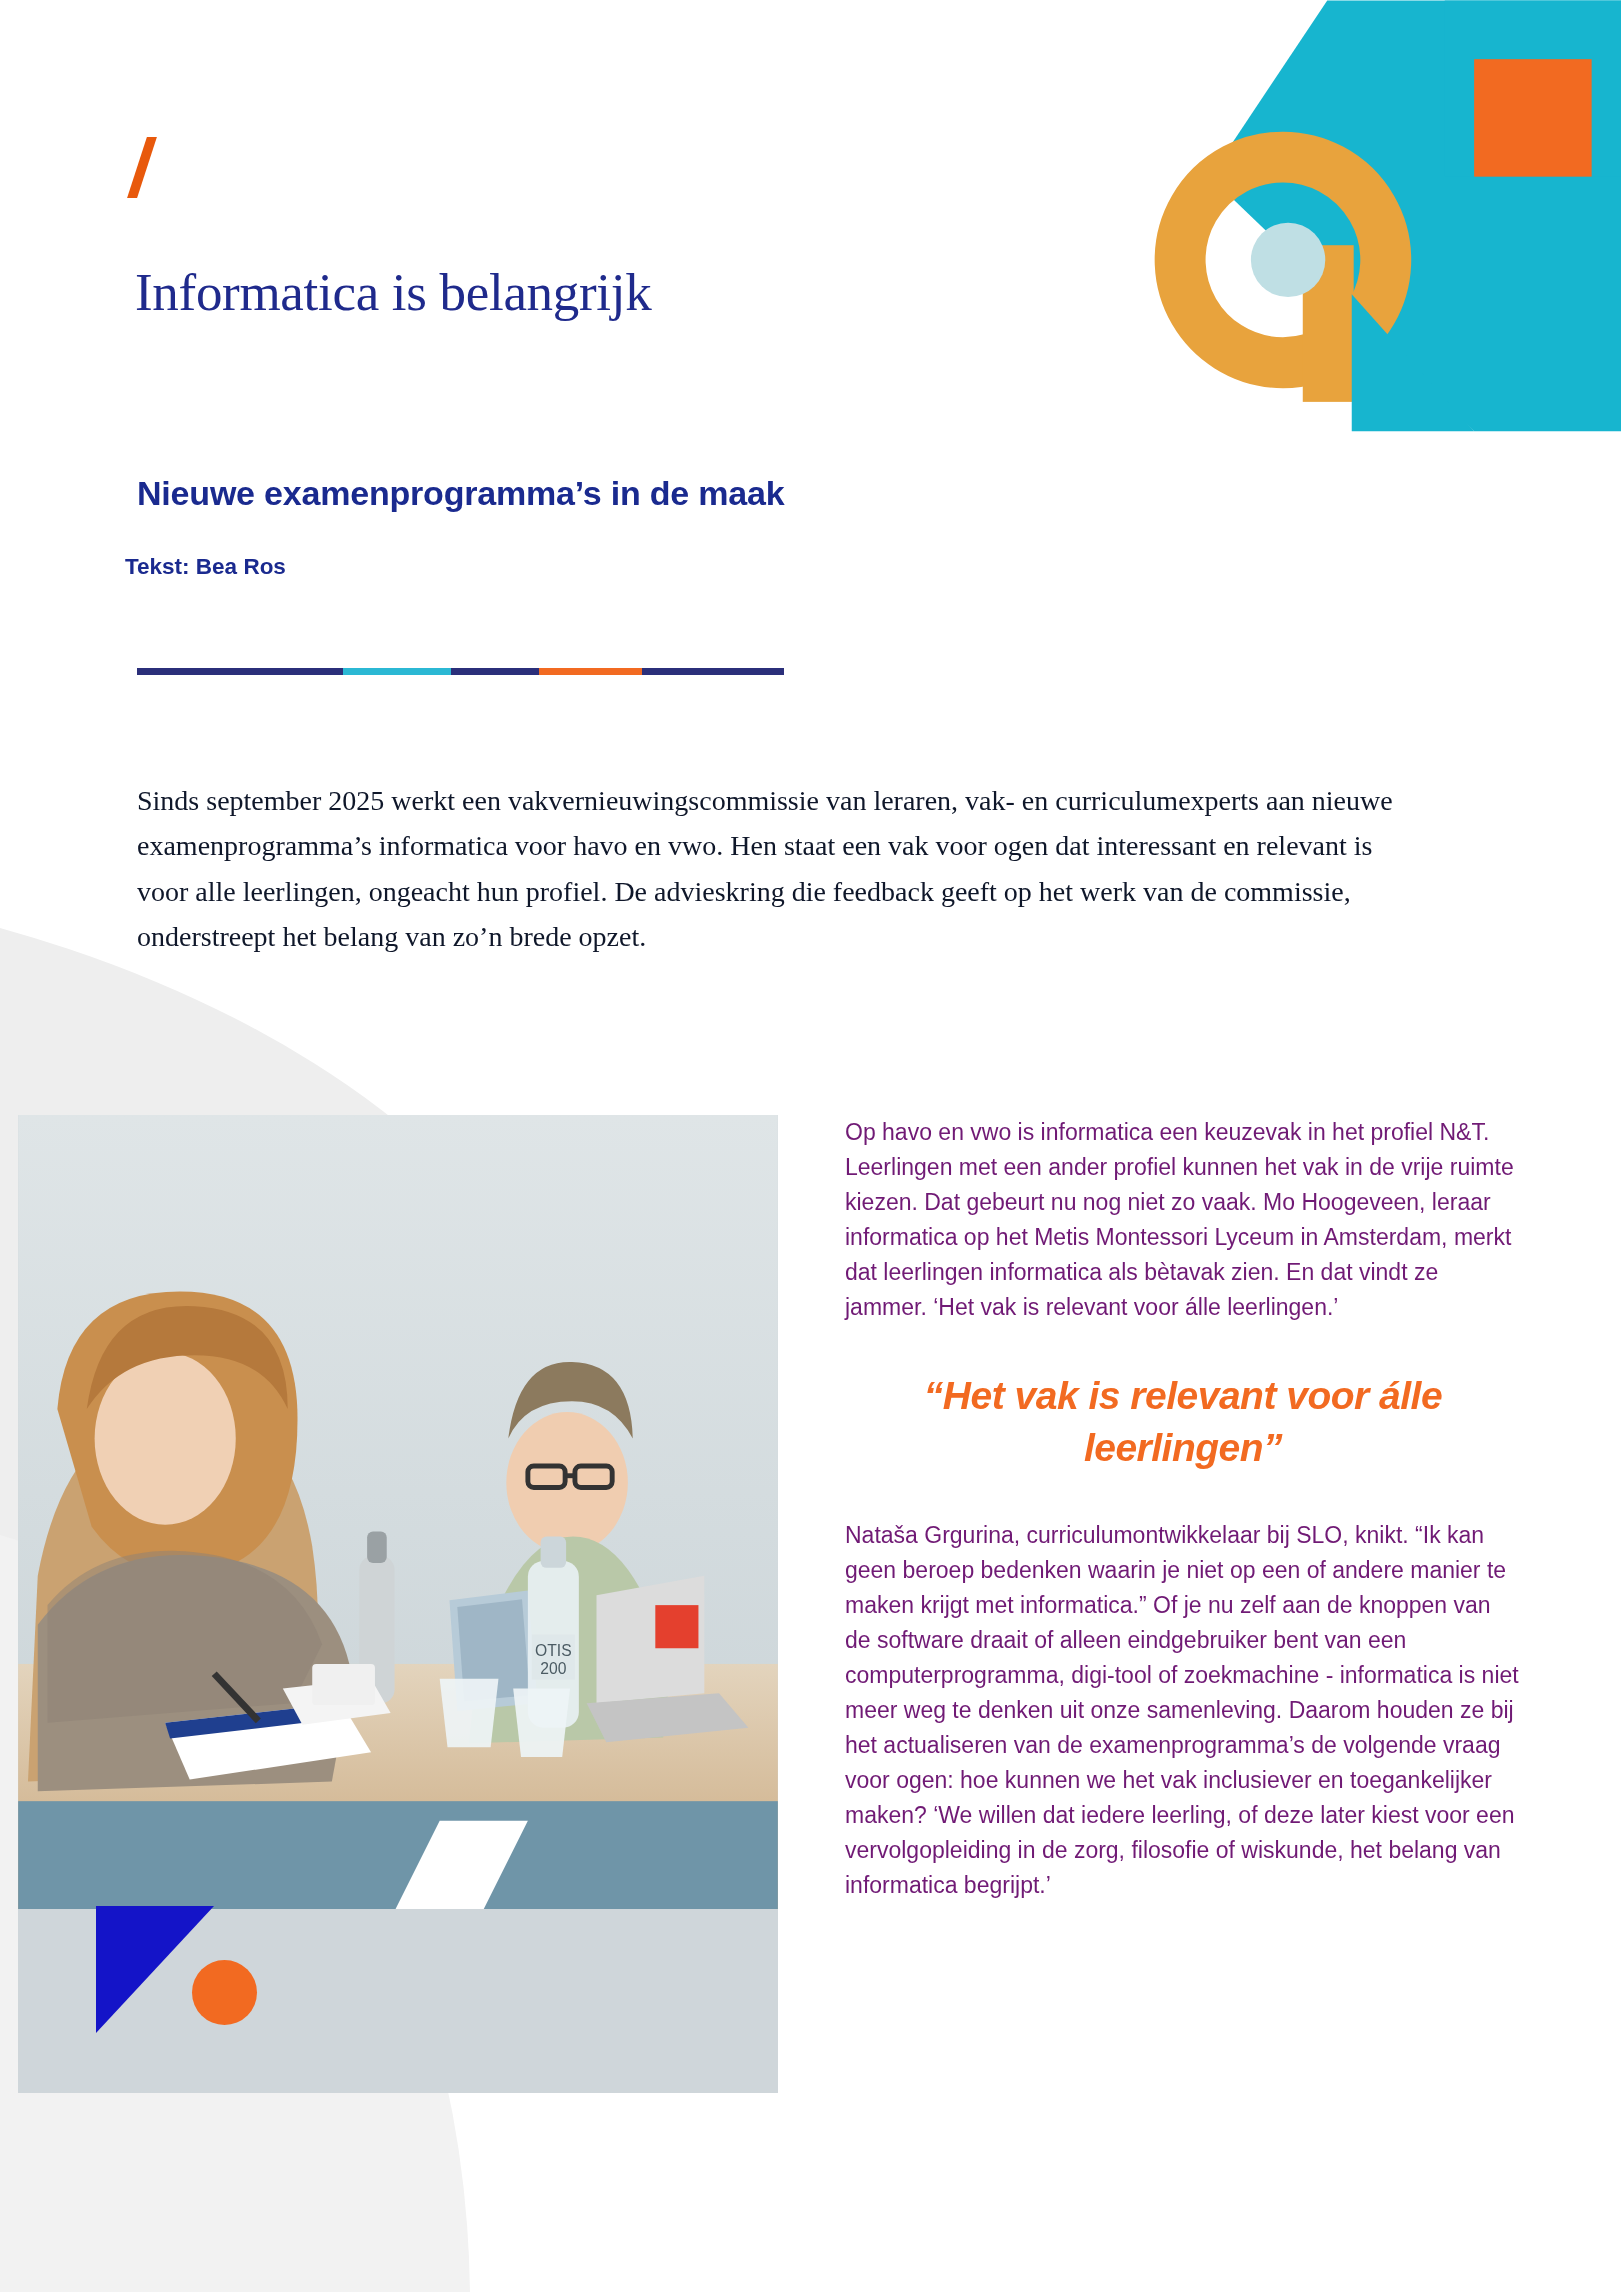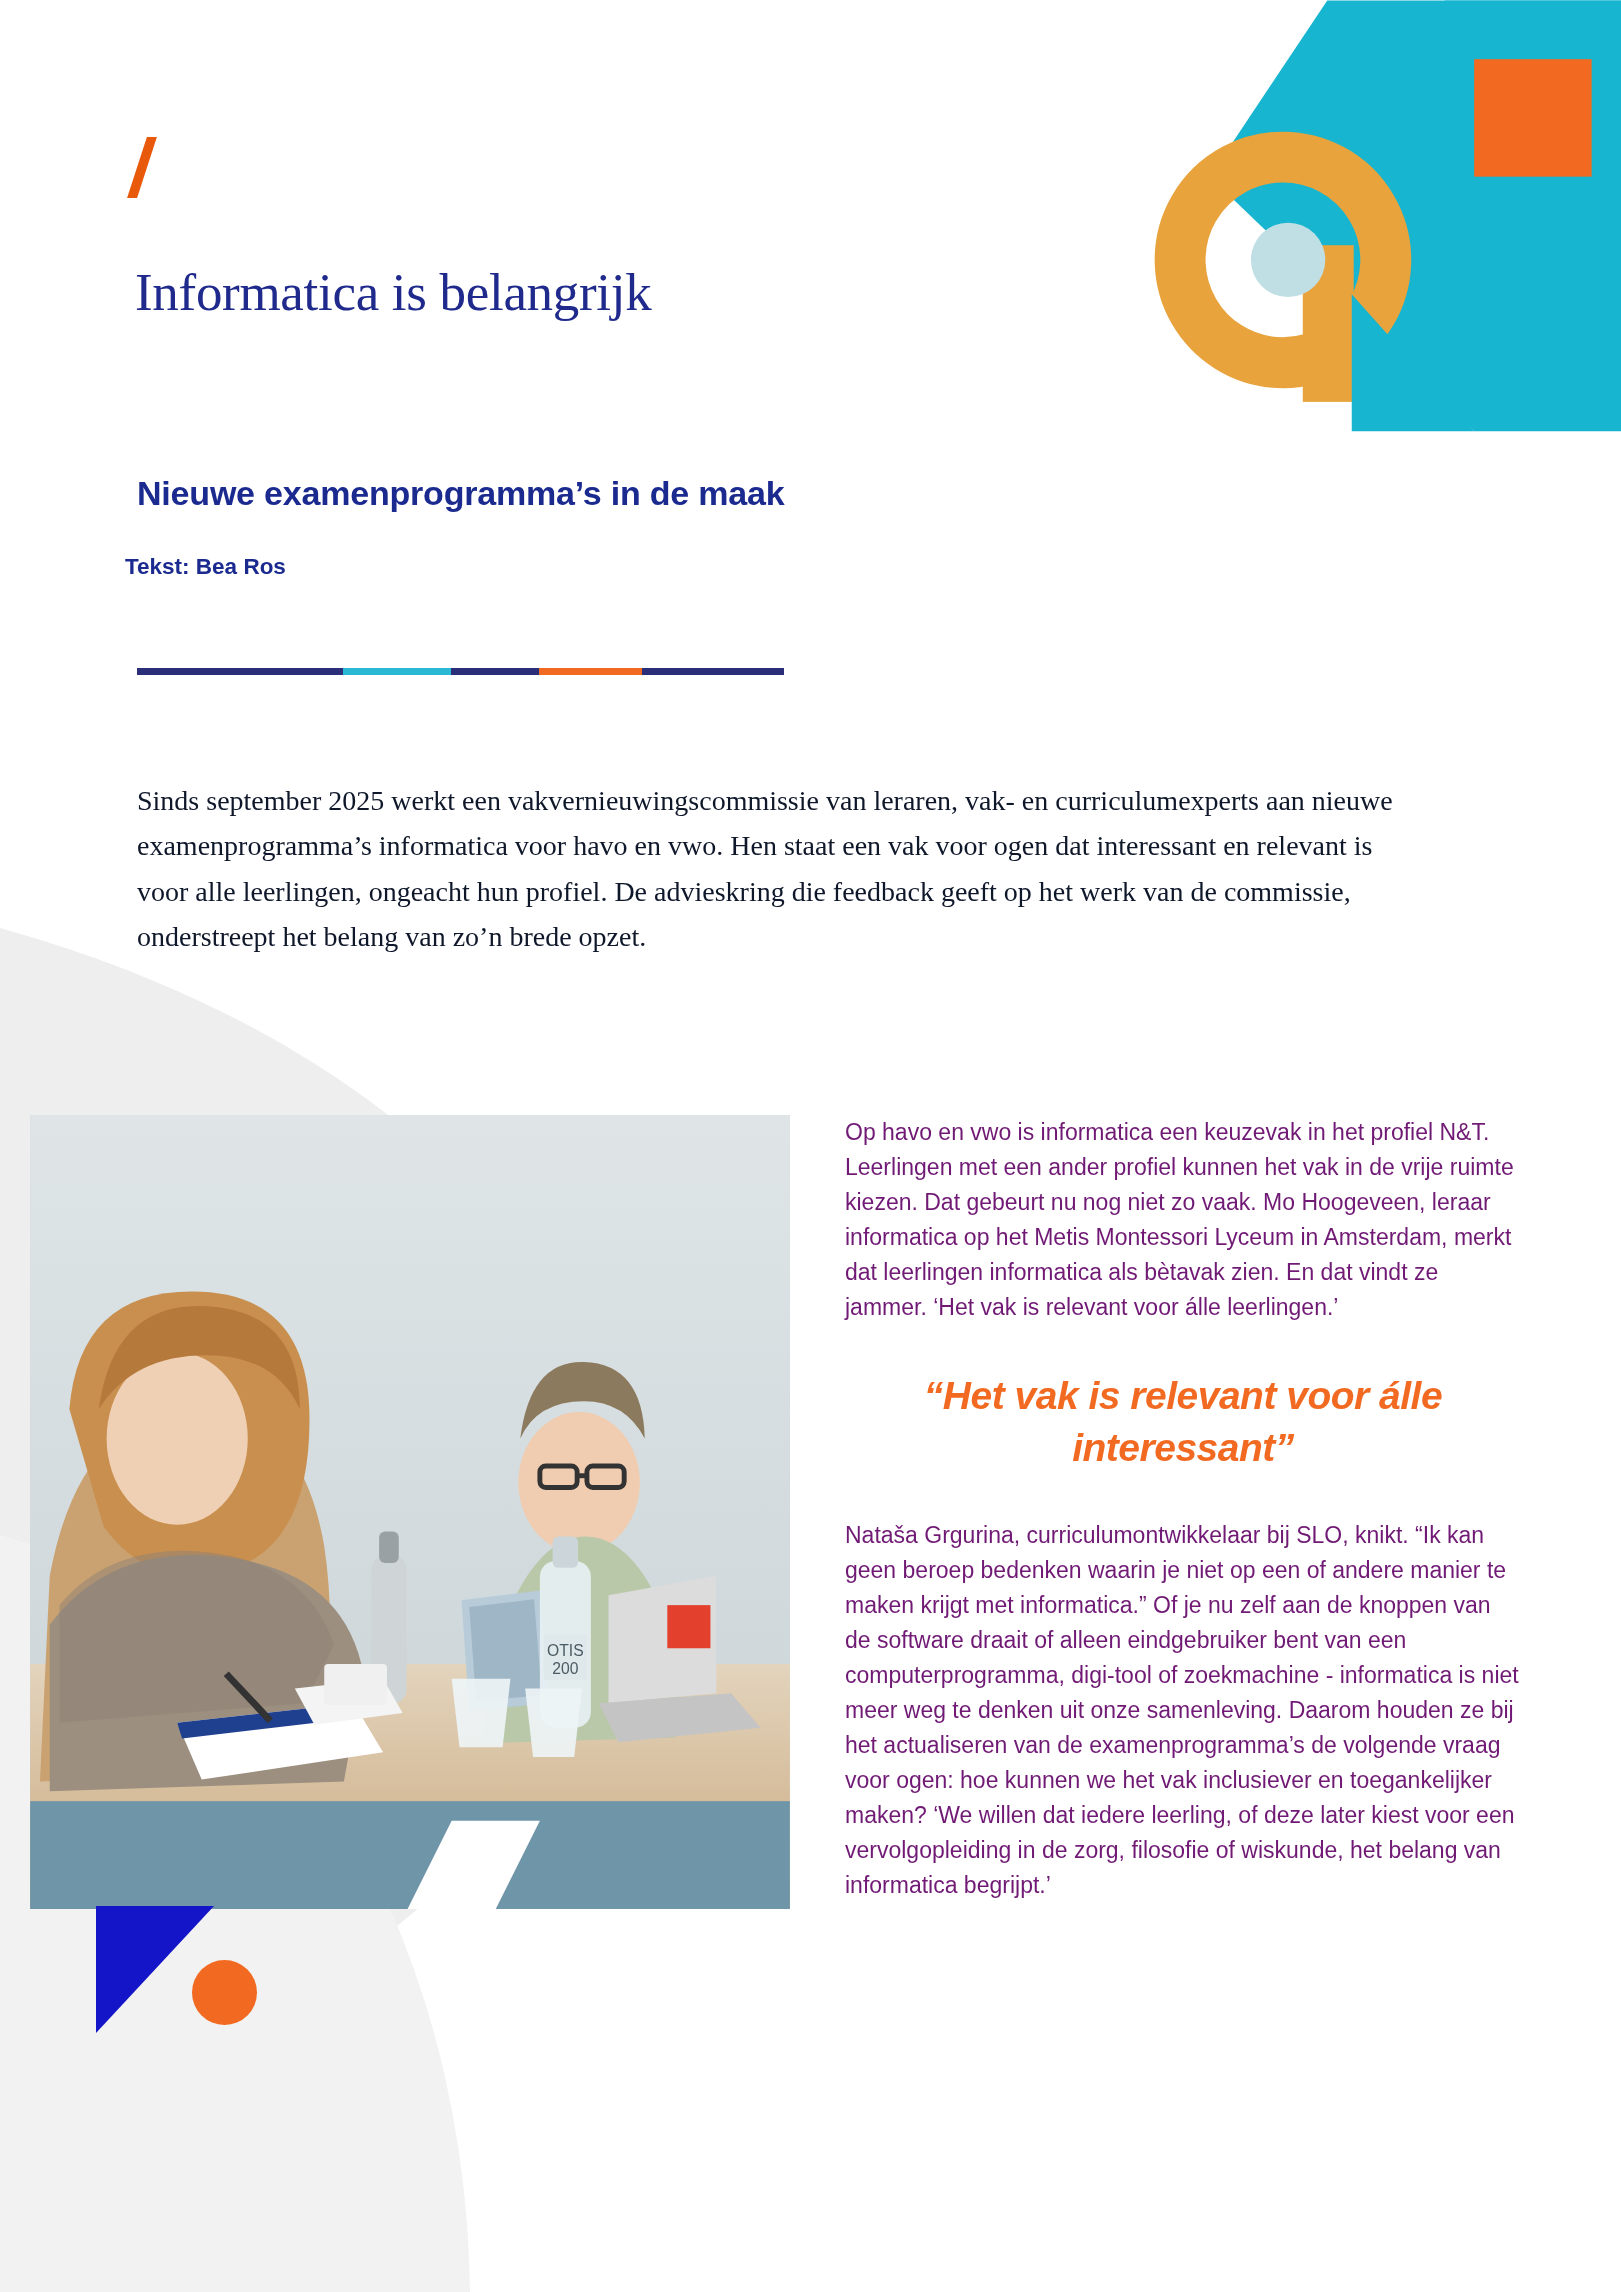--- a/index.html
+++ b/index.html
@@ -122,25 +122,24 @@
     line-height: 1.62;
     color: #0f172a;
   }
 
   
   .photo {
     position: absolute;
     left: 17.6px;
     top: 1115px;
     width: 760px;
-    height: 794px;
+    height: 978px;
     overflow: hidden;
     z-index: 3;
     background: #cfd6da;
-    margin-left: 12px;
   }
   .photo svg { display: block; }
 
   
   .col-right {
     position: absolute;
     left: 845px;
     top: 1115px;
     width: 676px;
     z-index: 3;
@@ -283,20 +282,20 @@
       <rect x="300" y="560" width="64" height="42" rx="4" fill="#f0f0f0"></rect>
 
       <line x1="200" y1="570" x2="245" y2="618" stroke="#333" stroke-width="7"></line>
 
       <polygon points="430,720 520,720 475,810 385,810" fill="#ffffff"></polygon>
     </svg>
   </div>
 
   <div class="col-right">
     <p>Op havo en vwo is informatica een keuzevak in het profiel N&amp;T. Leerlingen met een ander profiel kunnen het vak in de vrije ruimte kiezen. Dat gebeurt nu nog niet zo vaak. Mo Hoogeveen, leraar informatica op het Metis Montessori Lyceum in Amsterdam, merkt dat leerlingen informatica als bètavak zien. En dat vindt ze jammer. ‘Het vak is relevant voor álle leerlingen.’</p>
-    <div class="pullquote">“Het vak is relevant voor álle interessant”</div>
+    <div class="pullquote">“Het vak is relevant voor álle leerlingen”</div>
     <p class="body2">Nataša Grgurina, curriculumontwikkelaar bij SLO, knikt. “Ik kan geen beroep bedenken waarin je niet op een of andere manier te maken krijgt met informatica.” Of je nu zelf aan de knoppen van de software draait of alleen eindgebruiker bent van een computerprogramma, digi-tool of zoekmachine - informatica is niet meer weg te denken uit onze samenleving. Daarom houden ze bij het actualiseren van de examenprogramma’s de volgende vraag voor ogen: hoe kunnen we het vak inclusiever en toegankelijker maken? ‘We willen dat iedere leerling, of deze later kiest voor een vervolgopleiding in de zorg, filosofie of wiskunde, het belang van informatica begrijpt.’</p>
   </div>
 
   <div class="tri"></div>
   <div class="dot"></div>
 </div>
 
 
 </body></html>

